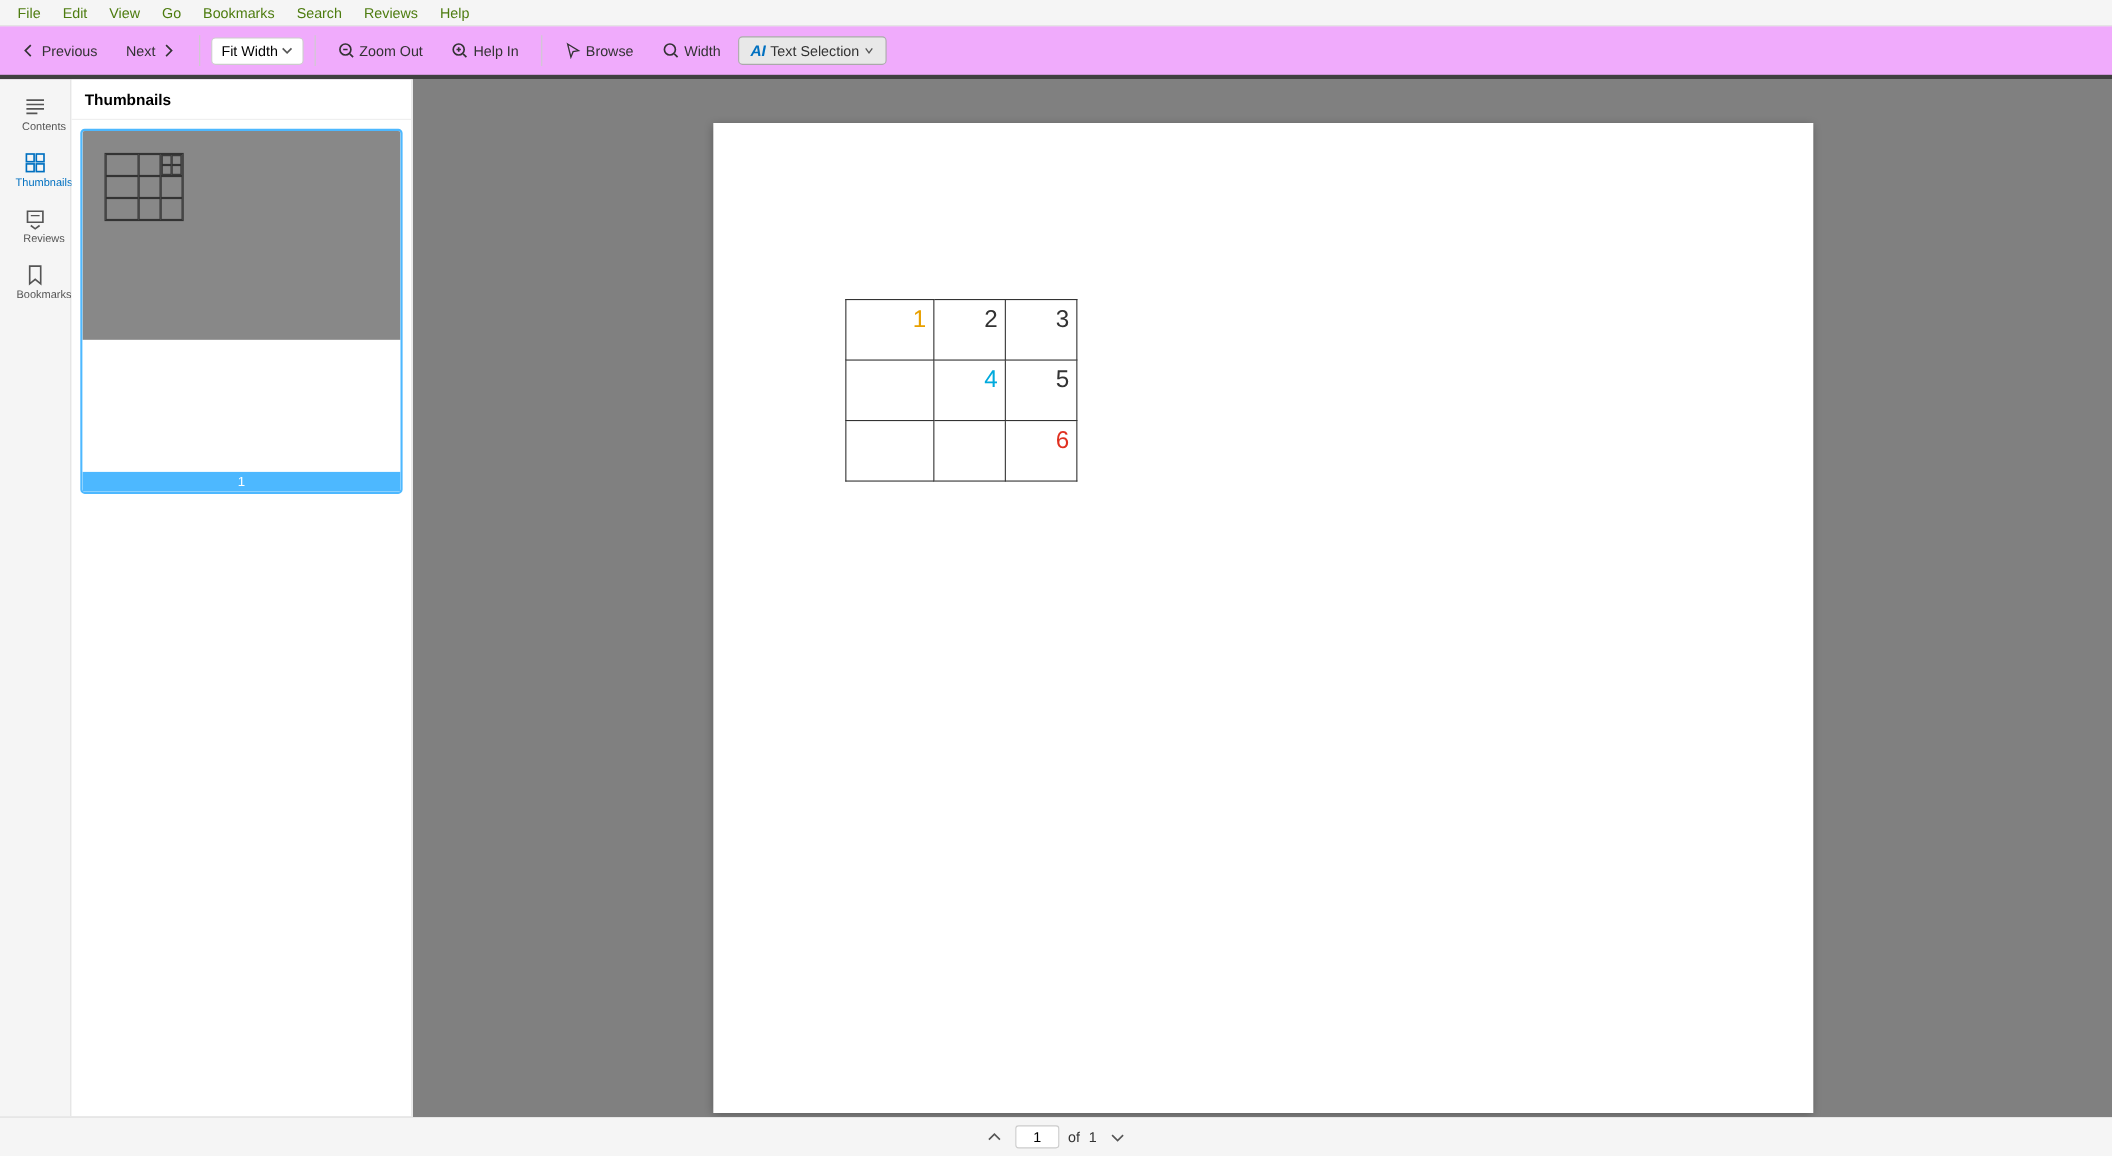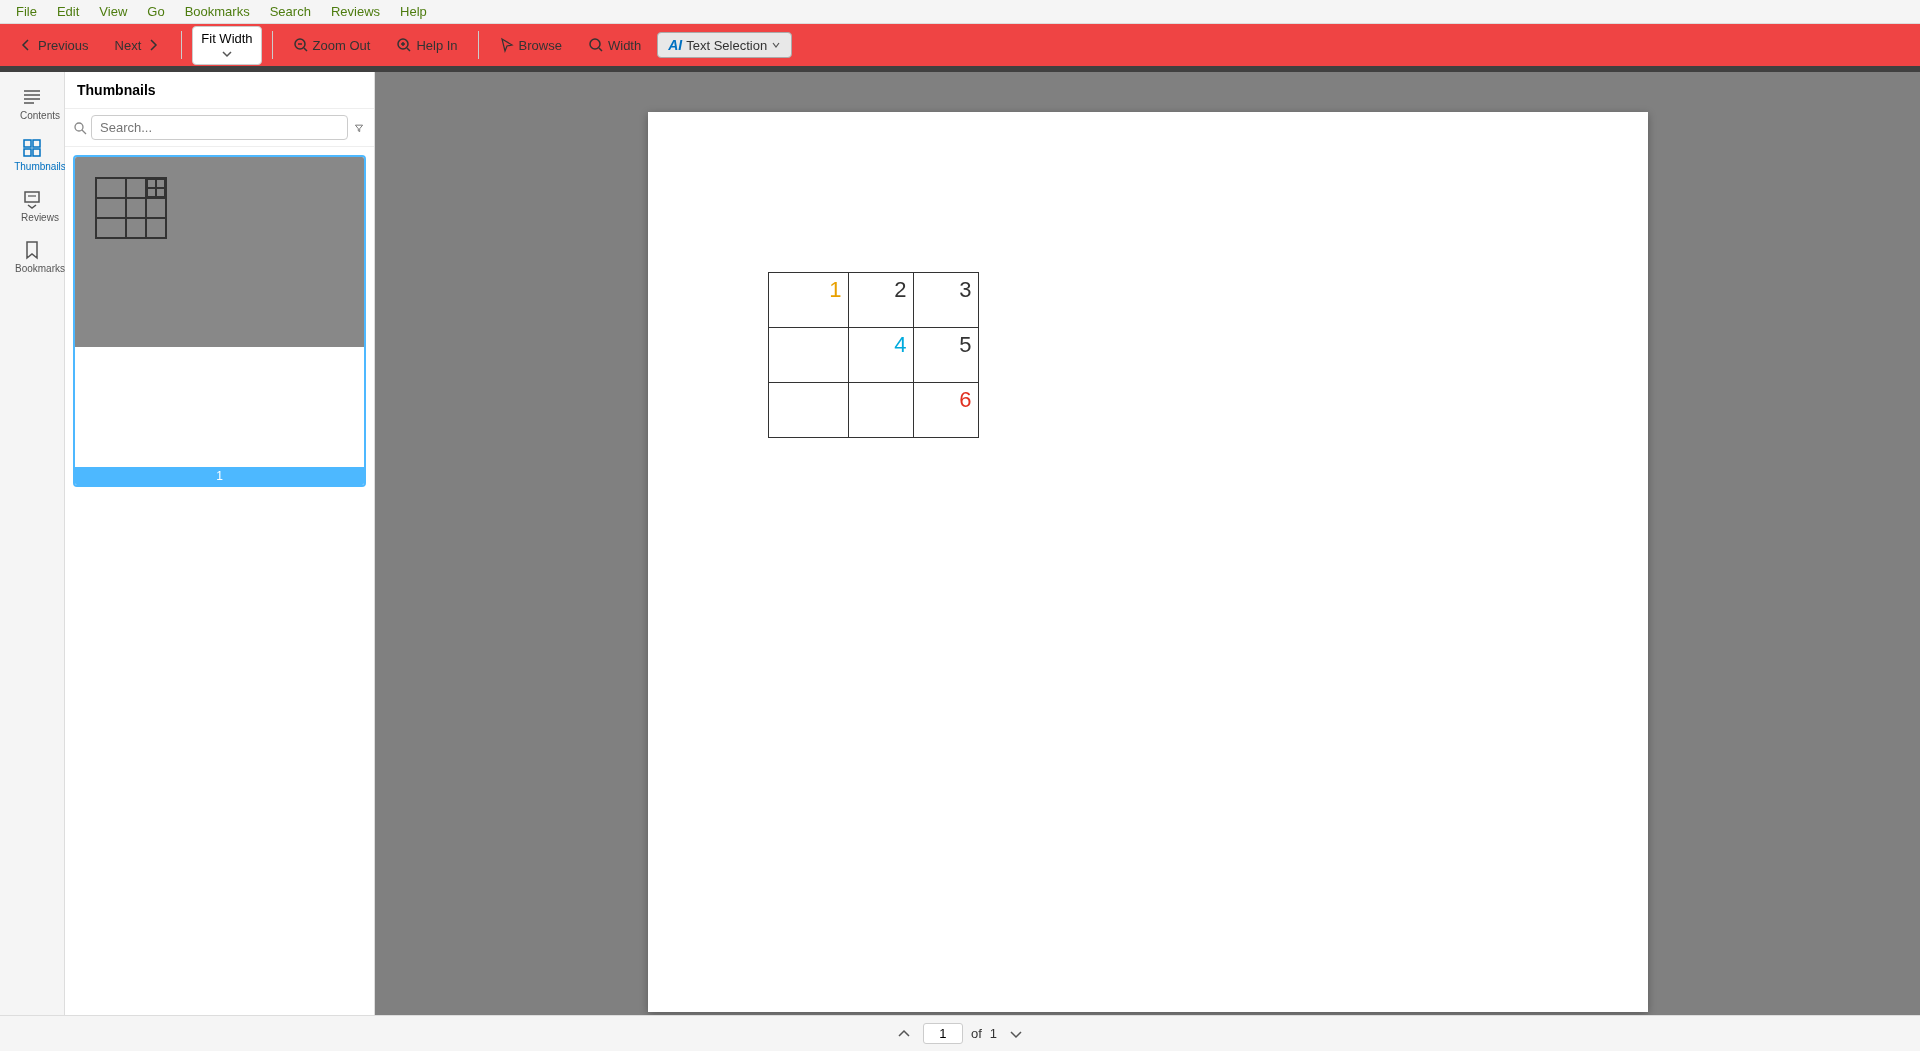--- a/index.html
+++ b/index.html
@@ -3,25 +3,25 @@
   <meta charset="utf-8">
   <style>
     * { box-sizing: border-box; margin: 0; padding: 0; }
     body { font-family: -apple-system, BlinkMacSystemFont, 'Segoe UI', sans-serif; font-size: 13px; background: #f0f0f0; display: flex; flex-direction: column; height: 1051px; width: 1920px; overflow: hidden; }
 
     
     #menubar { display: flex; align-items: center; background: #f5f5f5; border-bottom: 1px solid #ddd; padding: 2px 8px; gap: 4px; height: 24px; }
     .menu-item { padding: 2px 8px; cursor: pointer; font-size: 13px; color: #4d7c0f; border-radius: 3px; }
 
     
-    #toolbar { display: flex; align-items: center; background: #ef4444; border-bottom: 6px solid #404040; padding: 4px 8px; gap: 6px; height: 48px; }
+    #toolbar { display: flex; align-items: center; background: #f0abfc; border-bottom: 4px solid #404040; padding: 4px 8px; gap: 6px; height: 48px; }
     .toolbar-btn { display: flex; align-items: center; gap: 4px; padding: 4px 10px; border: none; background: transparent; cursor: pointer; border-radius: 4px; font-size: 13px; color: #333; }
     .toolbar-btn svg { width: 16px; height: 16px; }
     .toolbar-divider { width: 1px; height: 28px; background: #ccc; margin: 0 4px; }
-    .zoom-selector { display: flex; align-items: center; gap: 2px; padding: 4px 8px; border: 1px solid #ccc; border-radius: 4px; background: white; cursor: pointer; font-size: 13px; flex-direction: column; }
+    .zoom-selector { display: flex; align-items: center; gap: 2px; padding: 4px 8px; border: 1px solid #ccc; border-radius: 4px; background: white; cursor: pointer; font-size: 13px; }
     .text-selection-btn { display: flex; align-items: center; gap: 4px; padding: 4px 10px; border: 1px solid #aaa; background: #e8e8e8; cursor: pointer; border-radius: 4px; font-size: 13px; color: #333; }
 
     
     #main { display: flex; flex: 1; overflow: hidden; }
 
     
     #sidebar { width: 65px; background: #f5f5f5; border-right: 1px solid #ddd; display: flex; flex-direction: column; align-items: center; padding-top: 8px; gap: 4px; }
     .sidebar-item { display: flex; flex-direction: column; align-items: center; padding: 6px 4px; cursor: pointer; border-radius: 4px; width: 58px; color: #555; }
     .sidebar-item.active { color: #0070c0; }
     .sidebar-item svg { width: 22px; height: 22px; margin-bottom: 2px; }
@@ -161,30 +161,20 @@
       <svg width="22" height="22" viewBox="0 0 22 22">
           <path d="M6 3h10v16l-5-4-5 4z" stroke="currentColor" stroke-width="1.5" fill="none"></path>
         </svg>
       <span class="sidebar-label">Bookmarks</span>
     </div>
   </div>
 
   <div id="panel">
     <div id="panel-header">
       <span>Thumbnails</span>
-    </div>
-    <div id="search-bar">
-      <svg width="14" height="14" viewBox="0 0 14 14">
-          <circle cx="6" cy="6" r="4" stroke="#888" stroke-width="1.3" fill="none"></circle>
-          <line x1="9" y1="9" x2="13" y2="13" stroke="#888" stroke-width="1.3"></line>
-        </svg>
-      <input id="search-input" class="search-input" type="text" placeholder="Search..." style="">
-      <svg id="filter-icon" width="14" height="14" viewBox="0 0 14 14">
-          <path d="M2 3h10l-4 5v4l-2-1V8z" stroke="#666" stroke-width="1.2" fill="none"></path>
-        </svg>
     </div>
     <div id="thumbnails-list">
       <div class="thumbnail-item">
 
         <div class="thumbnail-img" style="background:#888; height:190px; display:flex; align-items:flex-start; justify-content:flex-start; padding:20px;">
           <div style="border:1.5px solid #333; display:inline-grid; grid-template-columns:30px 20px 20px; grid-template-rows:20px 20px 20px;">
             <div style="border:0.5px solid #333; font-size:7px; display:flex; align-items:center; justify-content:flex-end; padding-right:2px;"></div>
             <div style="border:0.5px solid #333;"></div>
             <div style="border:0.5px solid #333; display:grid; grid-template-columns:1fr 1fr; grid-template-rows:1fr 1fr;">
               <div style="border:0.3px solid #333;"></div>

